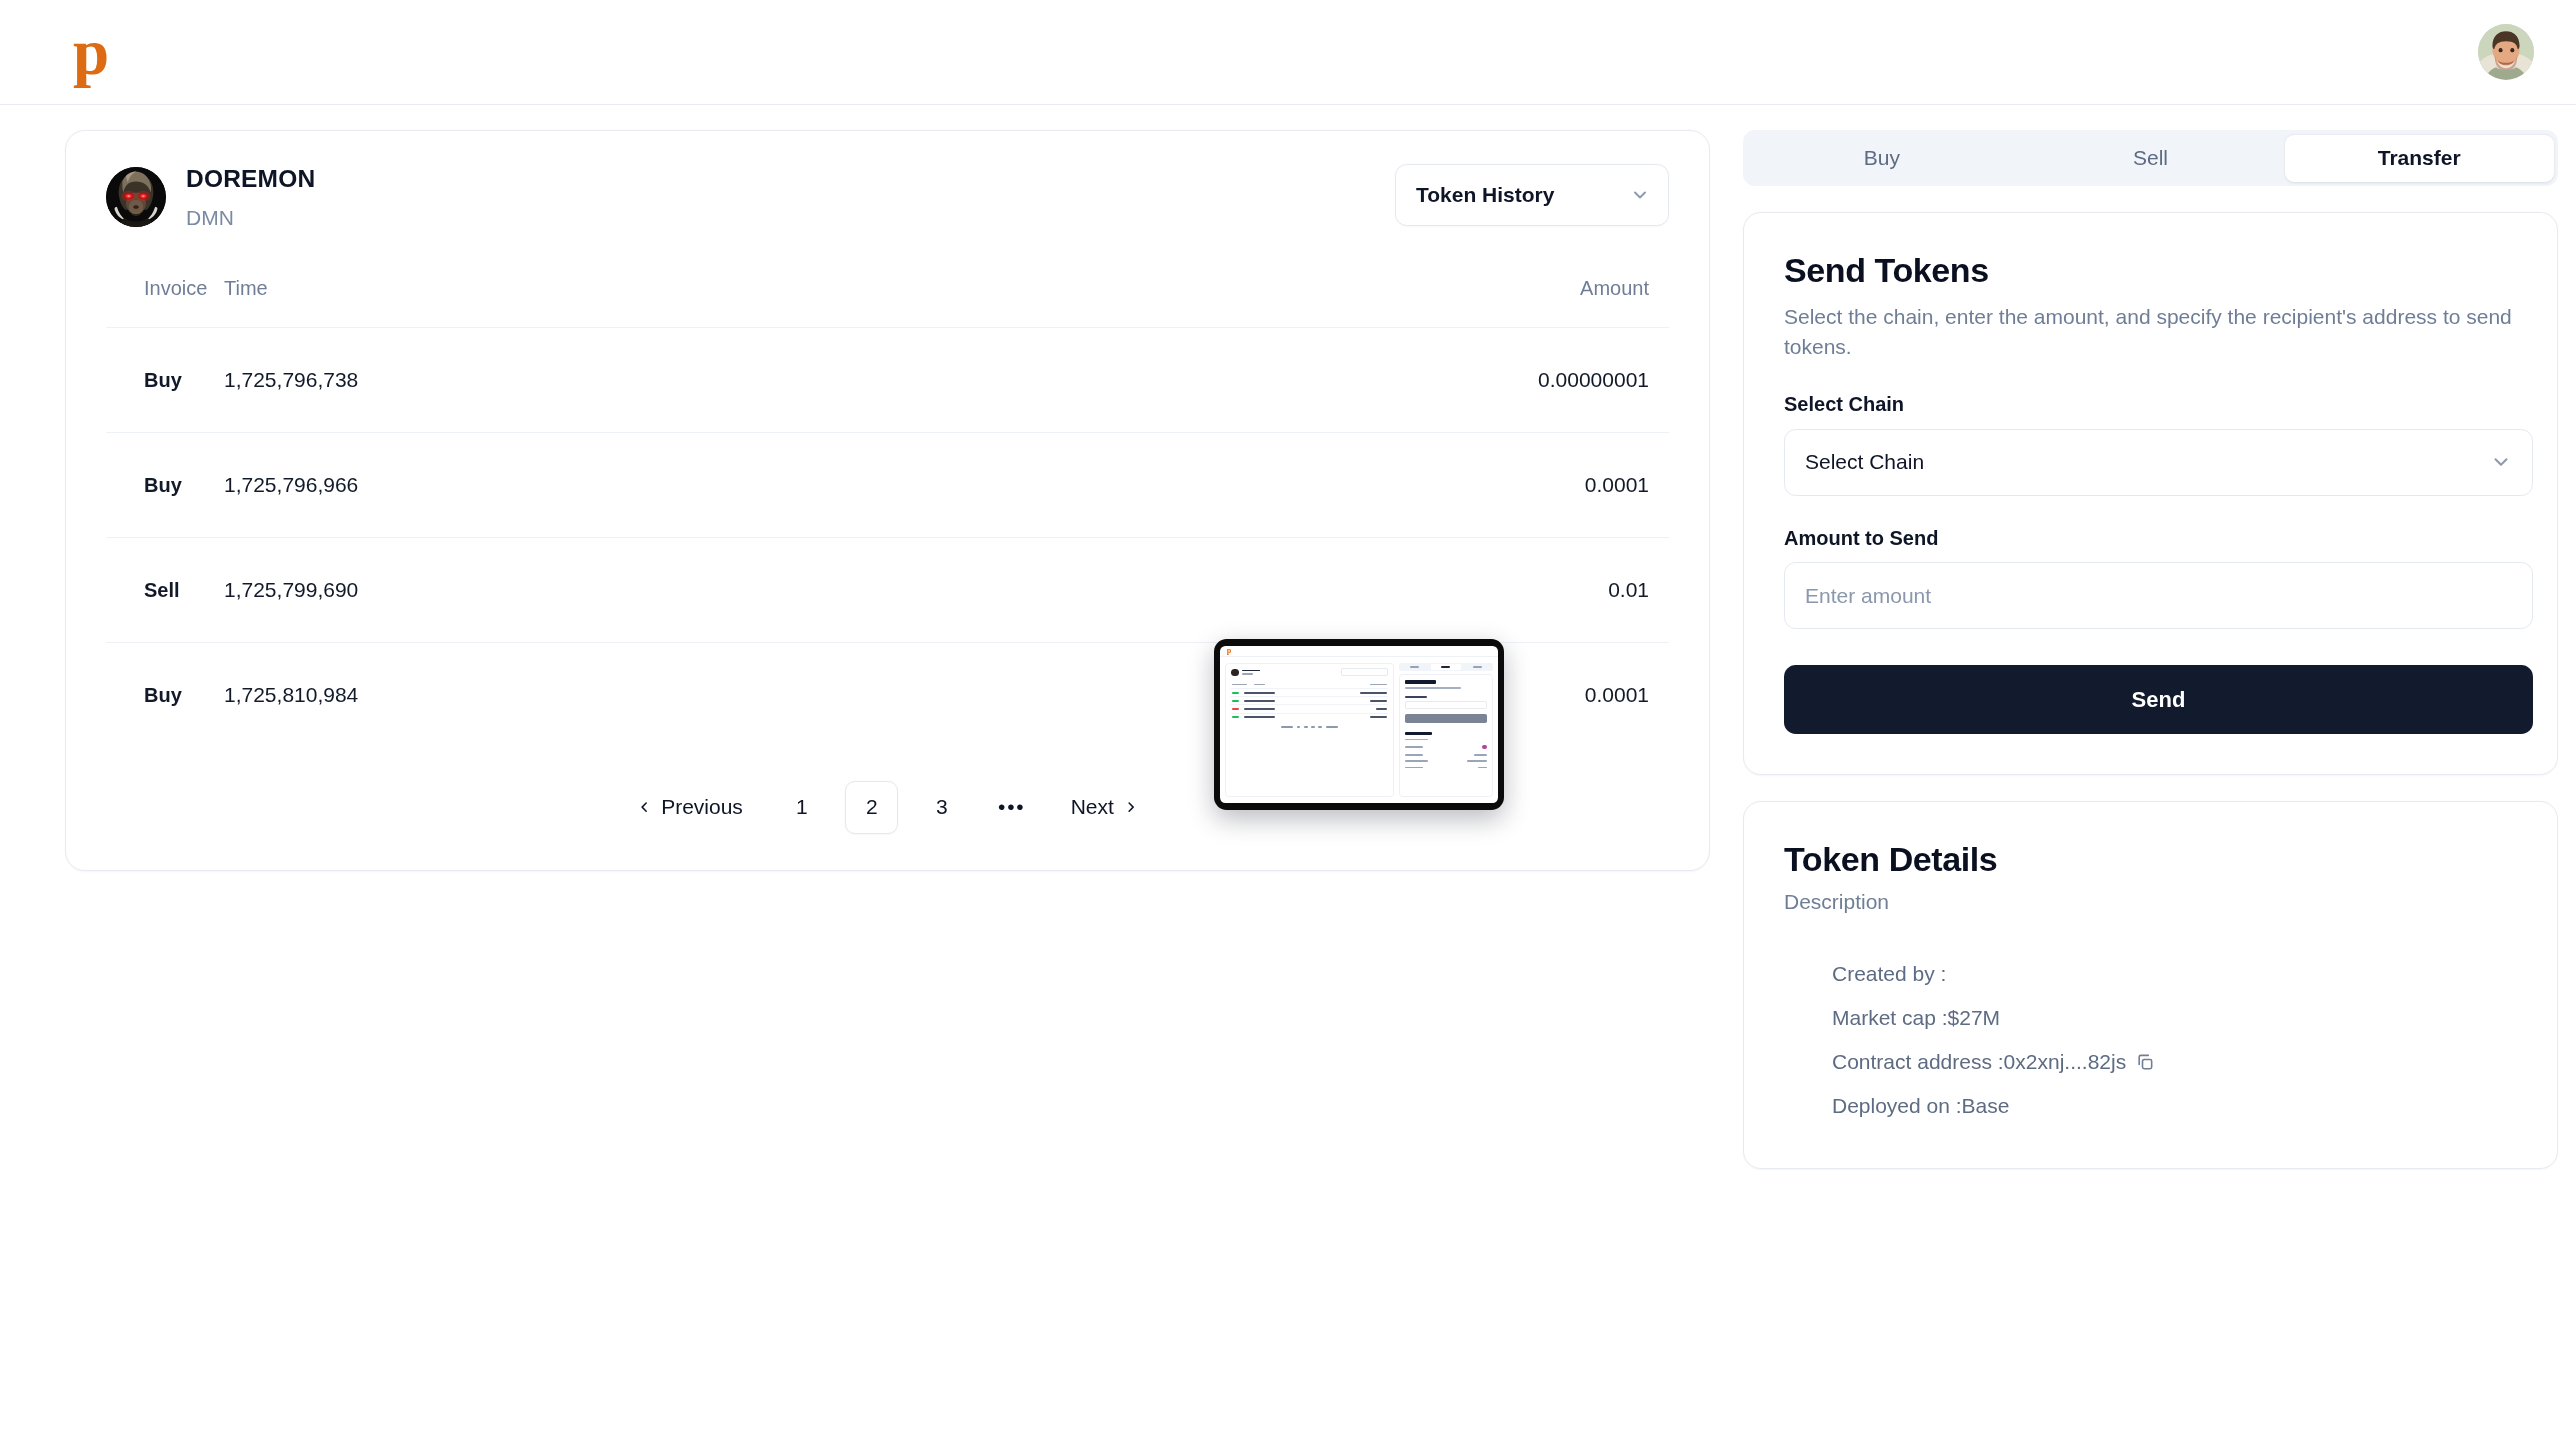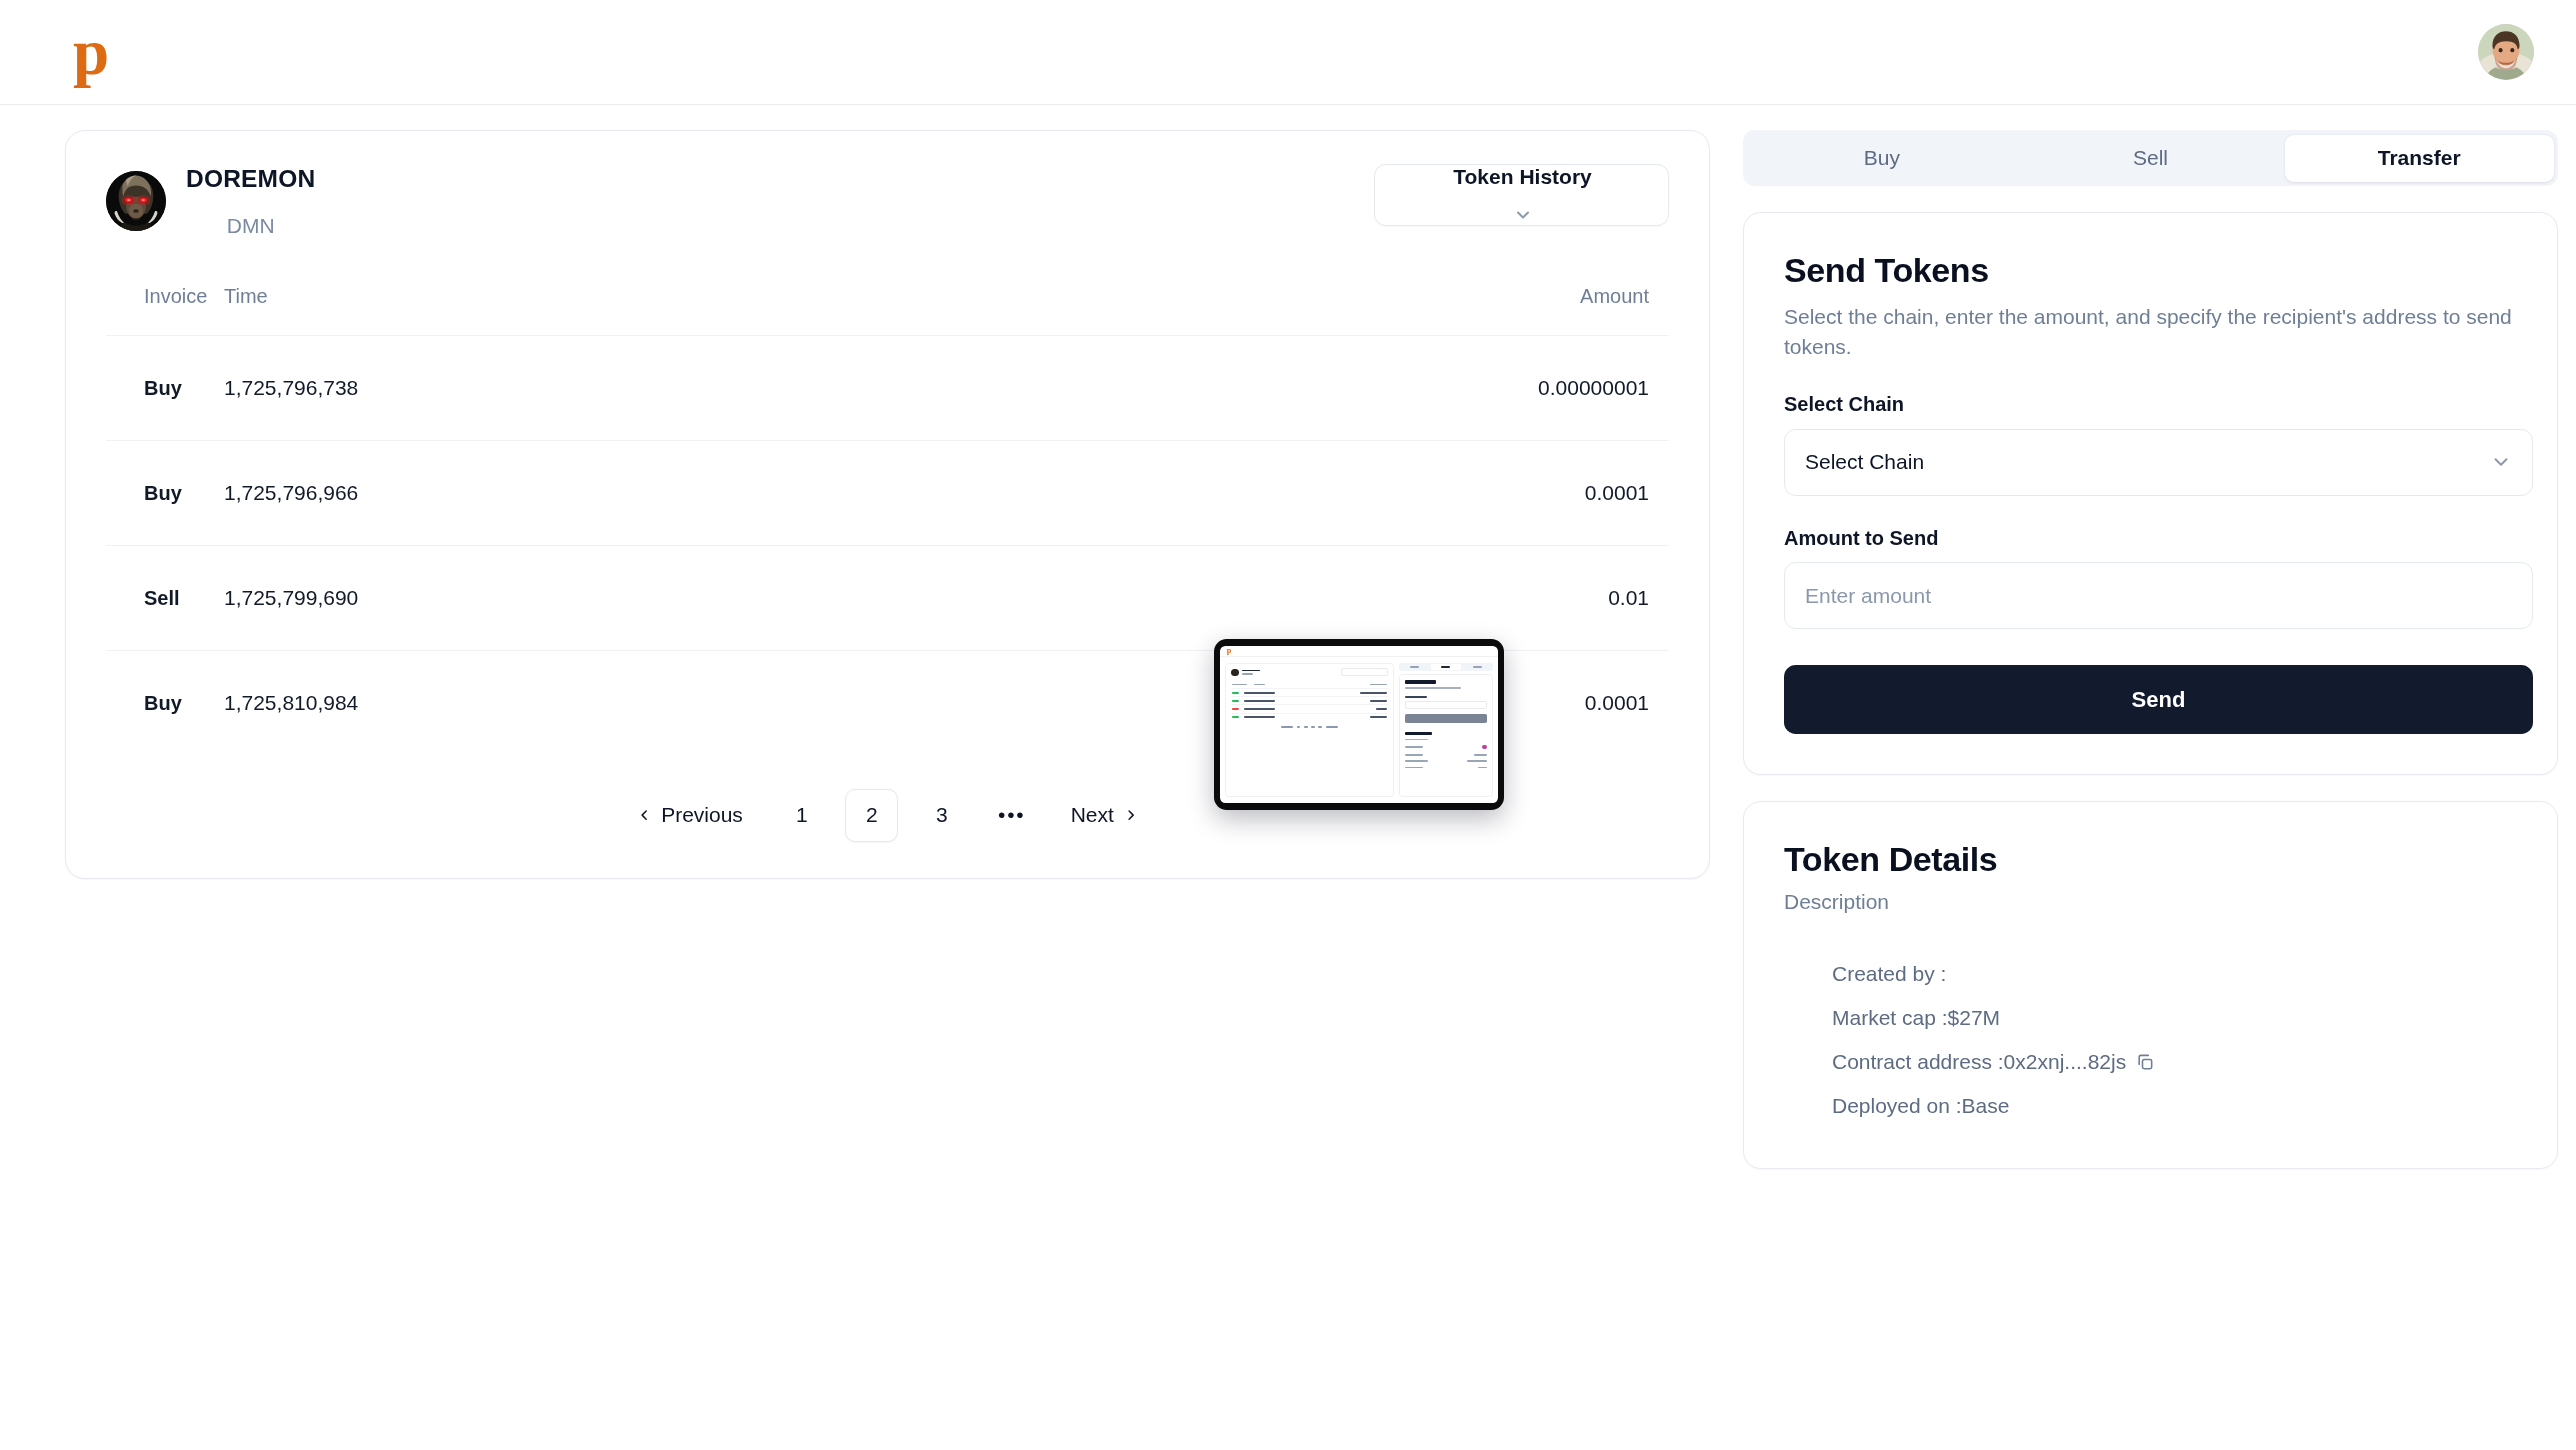--- a/index.html
+++ b/index.html
@@ -73,33 +73,32 @@
     overflow: hidden;
     background: #0c0b0b;
     flex: none;
   }
   .token-pic svg { display: block; width: 100%; height: 100%; }
   .token-name {
     font-size: 24.5px; font-weight: 700; color: #0d1526;
     letter-spacing: 0.2px; line-height: 1.25;
   }
   .token-sym {
-    font-size: 21px; color: #7b8aa3; margin-top: 18px; line-height: 1.2; text-align: center;
+    font-size: 21px; color: #7b8aa3; margin-top: 10px; line-height: 1.2;
   }
 
   .history-select {
-    width: 295px; height: 62px;
+    width: 274px; height: 62px;
     border: 0.9px solid #e4e9f0;
     border-radius: 11.8px;
     background: #fff;
     display: flex; align-items: center; justify-content: space-between;
     padding: 0 18px 0 20px;
     cursor: pointer;
     box-shadow: 0 0.9px 1.8px rgba(16,24,40,.03);
-    flex-direction: column;
   }
   .history-select .lab { font-size: 21px; font-weight: 700; color: #0d1526; }
   .chev { width: 20px; height: 20px; flex: none; color: #8d99ad; }
   .chev svg { display:block; width:100%; height:100%; }
 
   
   table.tx { width: 100%; border-collapse: collapse; margin-top: 47px; }
   table.tx th {
     text-align: left;
     font-size: 20px;

